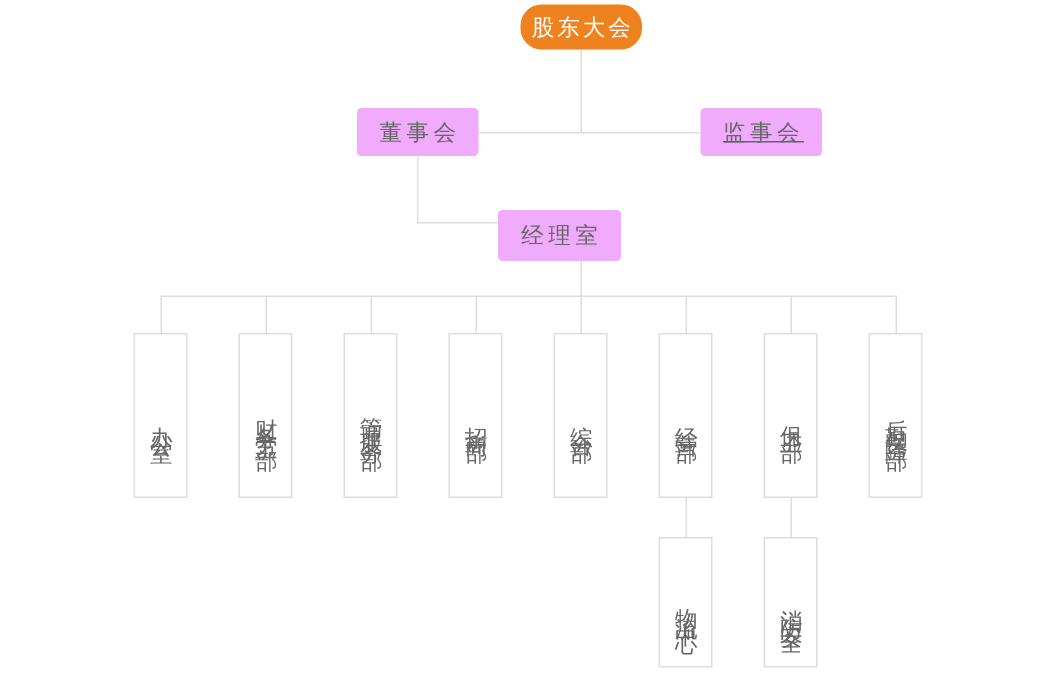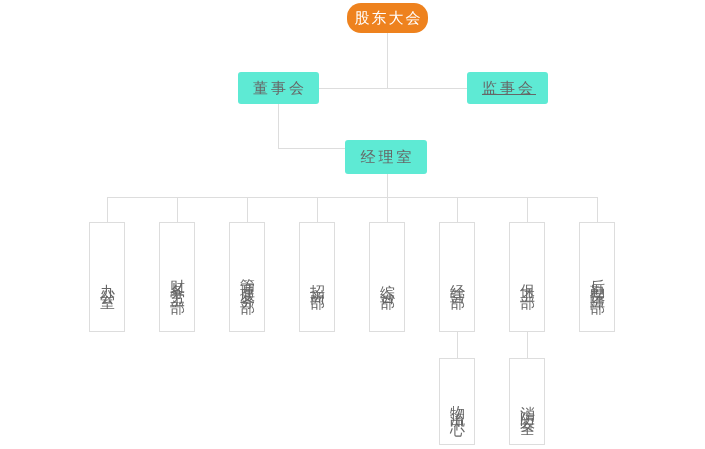--- a/index.html
+++ b/index.html
@@ -26,21 +26,21 @@
     white-space: nowrap;
   }
   .node.root {
     background: #EE821E;
     color: #ffffff;
     border-radius: 14px;
     letter-spacing: 2px;
     padding-left: 2px;
   }
   .node.branch {
-    background: #5eead4;
+    background: #f0abfc;
     color: #666666;
     border-radius: 3px;
     letter-spacing: 3px;
     padding-left: 3px;
   }
   .node.leaf {
     background: #ffffff;
     border: 1px solid #DDDDDD;
     color: #666666;
     writing-mode: vertical-rl;
@@ -52,21 +52,21 @@
     position: absolute;
     background: #DDDDDD;
   }
   .hline { height: 1px; }
   .vline { width: 1px; }
 
   
   .n-root        { left: 347px; top: 3px;   width: 81px; height: 30px; }
   .n-board       { left: 238px; top: 72px;  width: 81px; height: 32px; }
   .n-supervisors { left: 467px; top: 72px;  width: 81px; height: 32px; text-decoration: underline; }
-  .n-manager     { left: 345px; top: 140px; width: 82px; height: 34px; }
+  .n-manager     { left: 332px; top: 140px; width: 82px; height: 34px; }
 
   .n-dept { top: 222px; width: 36px; height: 110px; }
   .n-dept-0 { left: 89px;  }
   .n-dept-1 { left: 159px; }
   .n-dept-2 { left: 229px; }
   .n-dept-3 { left: 299px; }
   .n-dept-4 { left: 369px; }
   .n-dept-5 { left: 439px; }
   .n-dept-6 { left: 509px; }
   .n-dept-7 { left: 579px; }

